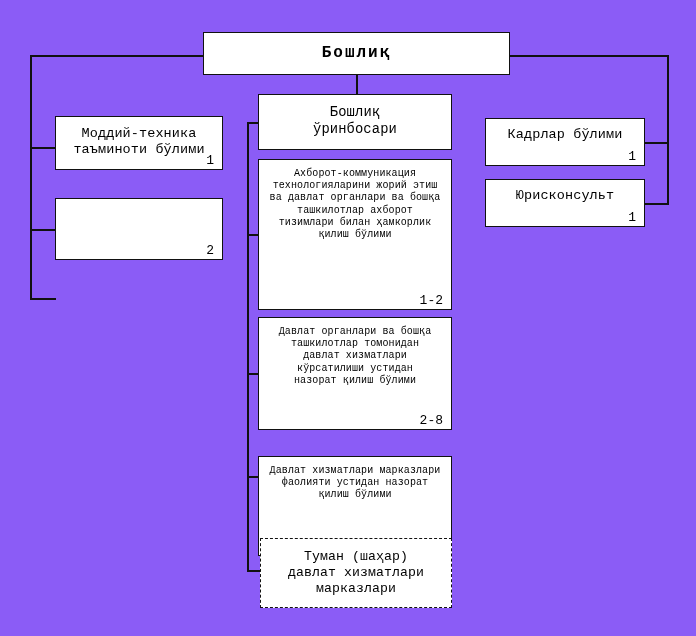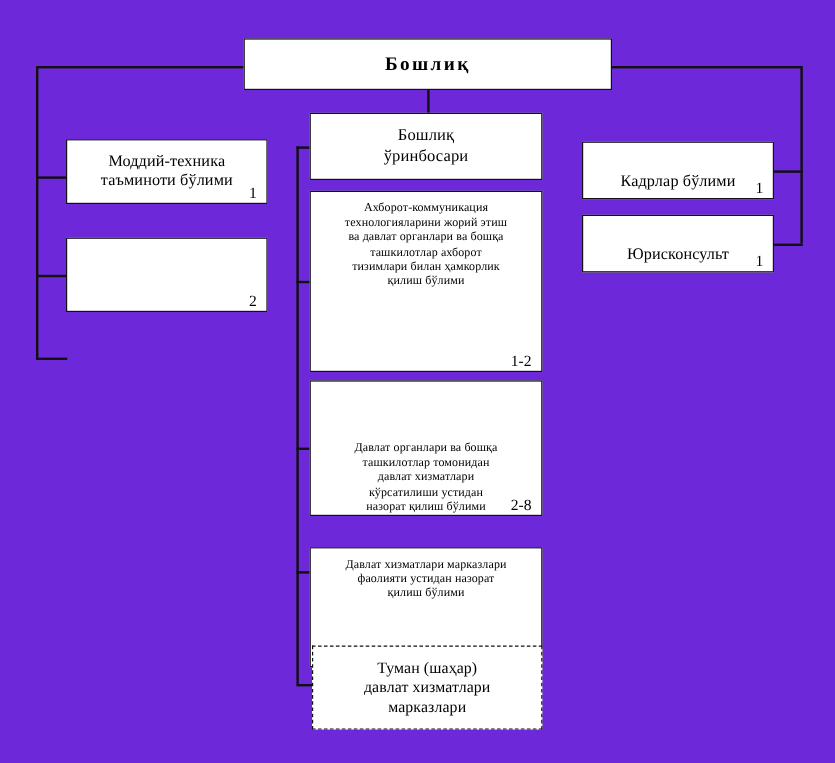--- a/index.html
+++ b/index.html
@@ -4,22 +4,22 @@
 <style>
   html, body {
     margin: 0;
     padding: 0;
     background: #ffffff;
   }
   #chart-root {
     position: relative;
     width: 696px;
     height: 636px;
-    background: #6d28d9;
-    font-family: Liberation Serif, serif;
+    background: #8b5cf6;
+    font-family: Liberation Mono, monospace;
     color: #000000;
     overflow: hidden;
   }
   .node {
     position: absolute;
     box-sizing: border-box;
     border: 1.6px solid #111111;
     background: #ffffff;
     display: flex;
     flex-direction: column;
@@ -80,39 +80,38 @@
     font-size: 10px;
     padding-top: 8px;
   }
   #node-center-deputy {
     top: 94px;
     height: 56px;
     justify-content: center;
   }
   #node-center-deputy .node-label { padding-top: 0; font-size: 13.8px; }
   #node-center-1 { top: 159px; height: 151px; }
-  #node-center-2 { top: 317px; height: 113px; justify-content: flex-end; }
+  #node-center-2 { top: 317px; height: 113px; }
   #node-center-3 { top: 456px; height: 100px; }
   #node-center-dashed {
     left: 260px;
     top: 538px;
     width: 192px;
     height: 70px;
     justify-content: center;
   }
   #node-center-dashed .node-label { font-size: 13.2px; padding-top: 0; }
   
   .right-node {
     left: 485px;
     width: 160px;
   }
   .right-node .node-label {
     font-size: 13.5px;
     padding-top: 8px;
-    margin-top: 16px;
   }
   #node-right-1 { top: 118px; height: 48px; }
   #node-right-2 { top: 179px; height: 48px; align-items: center; }
   
   .line {
     position: absolute;
     background: #111111;
     z-index: 1;
   }
   .line.h { height: 1.6px; }

